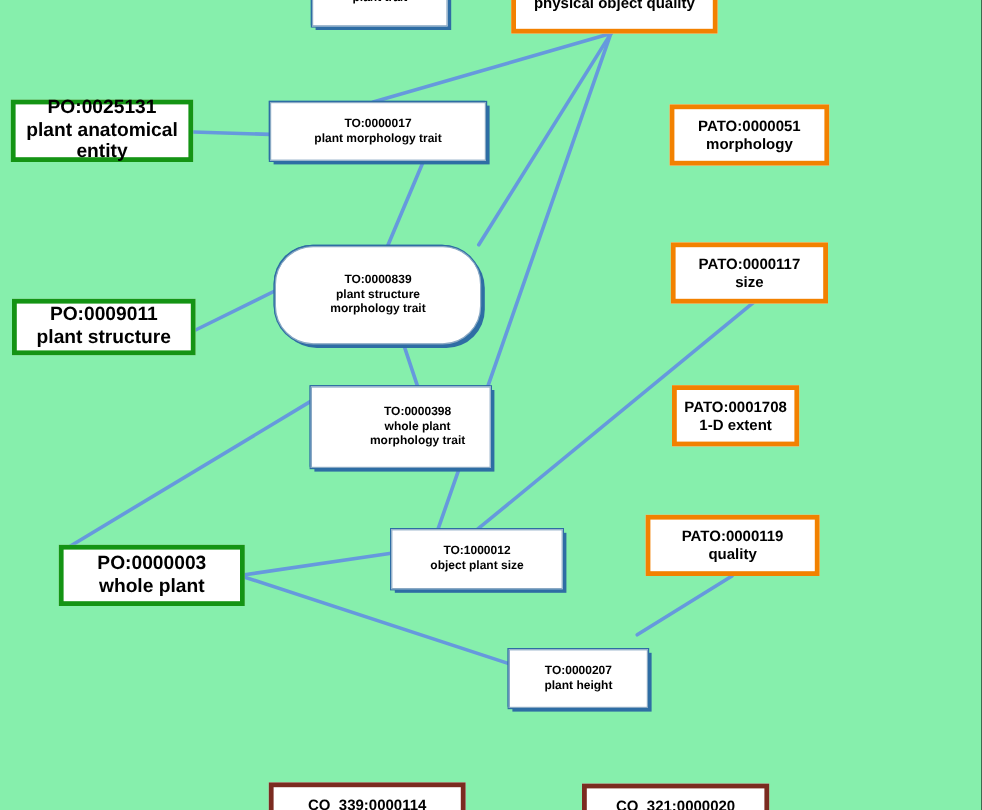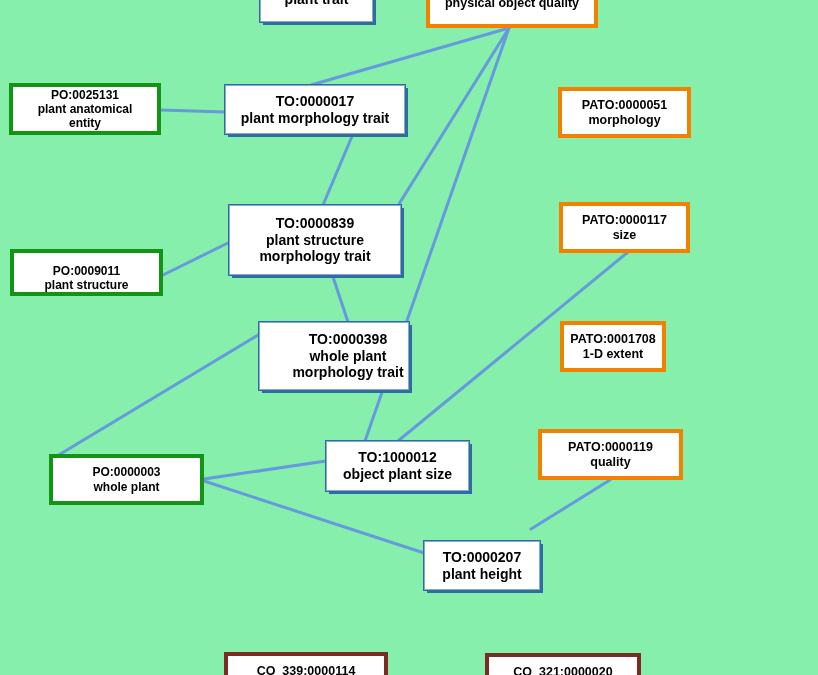--- a/index.html
+++ b/index.html
@@ -41,26 +41,26 @@
     white-space: pre-line;
     padding: 0 3px;
   }
   
   .node.blue {
     border: 1px solid #8aa9c4;
     box-shadow:
       3px 3px 0 0 #2e6da4,
       -1px -1px 0 0 #2e6da4,
       0 0 0 1px #2e6da4;
-    font-size: 14px;
+    font-size: 10px;
   }
   
   .node.green {
     border: 4px solid #149414;
-    font-size: 12px;
+    font-size: 16px;
   }
   
   .node.orange {
     border: 4px solid #f28100;
     font-size: 12.5px;
   }
   
   .node.maroon {
     border: 4px solid #7b2b20;
     font-size: 12.5px;
@@ -101,21 +101,21 @@
 entity</span>
       </div>
       <div class="node blue" style="left: 225px; top: 85px; width: 180px; height: 49px;">
         <span class="lbl">TO:0000017
 plant morphology trait</span>
       </div>
       <div class="node orange" style="left: 558px; top: 87px; width: 133px; height: 51px;">
         <span class="lbl">PATO:0000051
 morphology</span>
       </div>
-      <div class="node blue" style="left: 229px; top: 205px; width: 172px; height: 70px;">
+      <div class="node blue" style="left: 229px; top: 205px; width: 172px; height: 82px; border-radius: 32px;">
         <span class="lbl">TO:0000839
 plant structure
 morphology trait</span>
       </div>
       <div class="node orange" style="left: 559px; top: 202px; width: 131px; height: 51px;">
         <span class="lbl">PATO:0000117
 size</span>
       </div>
       <div class="node green" style="left: 10px; top: 249px; width: 153px; height: 47px; align-items: flex-end;">
         <span class="lbl">PO:0009011

